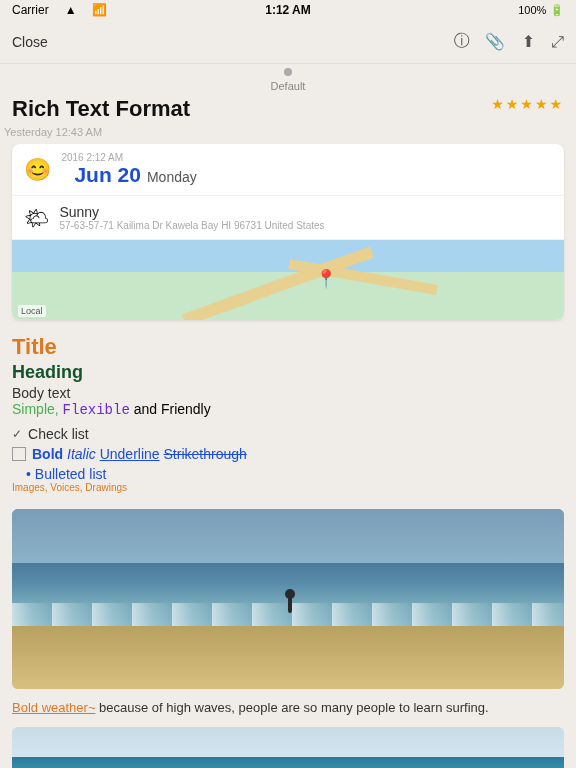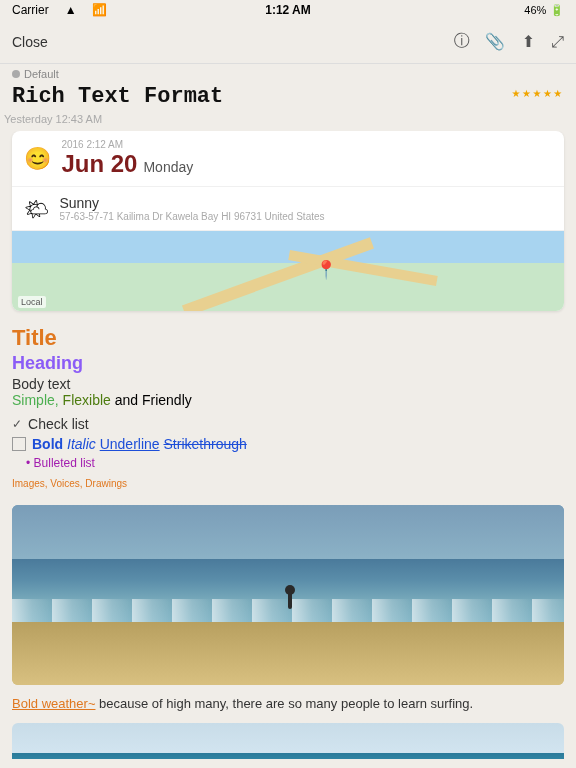--- a/index.html
+++ b/index.html
@@ -42,30 +42,30 @@
     .nav-icon { color: #555; font-size: 16px; }
 
     
     .default-label {
       padding: 4px 12px 2px;
       font-size: 11px;
       color: #888;
       display: flex;
       align-items: center;
       gap: 4px;
+      flex-direction: column;
     }
     .default-dot { width: 8px; height: 8px; background: #aaa; border-radius: 50%; display: inline-block; }
 
     
     .note-title-area {
       padding: 2px 12px 4px;
       display: flex;
       justify-content: space-between;
       align-items: flex-start;
-      font-family: Liberation Mono, monospace;
     }
     .note-title { font-size: 22px; font-weight: 700; color: #111; }
     .star-rating { color: #f0a500; font-size: 14px; letter-spacing: 2px; }
 
     
     .note-date { padding: 0 4px 6px; font-size: 11px; color: #aaa; }
 
     
     .content-area {
       background: #f0ede8;
@@ -85,21 +85,21 @@
     .day-card-header {
       padding: 8px 12px;
       border-bottom: 1px solid #f0f0f0;
       display: flex;
       align-items: center;
       gap: 10px;
     }
     .emoji-face { font-size: 22px; }
     .day-info {}
     .day-time { font-size: 10px; color: #aaa; }
-    .day-date-big { font-size: 24px; font-weight: 300; color: #7f1d1d; }
+    .day-date-big { font-size: 21px; font-weight: 300; color: #1d4ed8; margin-left: 13px; }
     .day-date-big span { font-weight: 700; }
     .day-dow { font-size: 14px; color: #555; }
 
     .weather-row {
       padding: 8px 12px;
       display: flex;
       align-items: center;
       gap: 10px;
       border-bottom: 1px solid #f0f0f0;
     }
@@ -146,37 +146,37 @@
       left: 6px;
       font-size: 9px;
       color: #555;
       background: rgba(255,255,255,0.7);
       padding: 1px 3px;
       border-radius: 2px;
     }
 
     
     .rtf-title { color: #e07820; font-size: 22px; font-weight: 700; margin-bottom: 2px; }
-    .rtf-heading { font-size: 18px; font-weight: 700; color: #8b5cf6; margin-bottom: 2px; }
+    .rtf-heading { font-size: 18px; font-weight: 700; color: #14532d; margin-bottom: 2px; }
     .rtf-body { font-size: 14px; color: #333; margin-bottom: 0; }
     .rtf-colored { font-size: 14px; margin-bottom: 8px; }
     .rtf-colored .green { color: #4caf50; }
-    .rtf-colored .blue { color: #4d7c0f; }
+    .rtf-colored .blue { color: #6d28d9; font-family: Liberation Mono, monospace; }
 
     .rtf-checklist { display: flex; align-items: center; gap: 6px; font-size: 14px; color: #333; margin-bottom: 4px; }
     .rtf-checklist .check { color: #555; font-size: 12px; }
 
     .rtf-formatting { font-size: 14px; color: #1d4ed8; margin-bottom: 4px; display: flex; align-items: center; gap: 0; }
     .checkbox-empty { width: 14px; height: 14px; border: 1px solid #999; display: inline-block; margin-right: 6px; }
     .bold { font-weight: 700; }
     .italic { font-style: italic; }
     .underline { text-decoration: underline; }
     .strikethrough { text-decoration: line-through; }
 
-    .rtf-bullet { font-size: 12px; color: #a21caf; margin-bottom: 8px; padding-left: 14px; }
+    .rtf-bullet { font-size: 14px; color: #1d4ed8; margin-bottom: 0; padding-left: 14px; }
 
     .rtf-images-label { color: #e07820; font-size: 10px; margin-bottom: 16px; }
 
     .beach-photo {
       width: 100%;
       height: 180px;
       border-radius: 6px;
       overflow: hidden;
       margin-bottom: 10px;
       position: relative;
@@ -218,21 +218,21 @@
 <body>
 
 <div class="status-bar">
   <div class="status-left">
     <span>Carrier</span>
     <span>▲</span>
     <span>📶</span>
   </div>
   <div class="status-center">1:12 AM</div>
   <div class="status-right">
-    <span>46%</span>
+    <span>100%</span>
     <span>🔋</span>
   </div>
 </div>
 
 <div class="nav-bar">
   <span class="nav-close">Close</span>
   <div class="nav-icons">
     <span class="nav-icon">ⓘ</span>
     <span class="nav-icon">📎</span>
     <span class="nav-icon">⬆</span>
@@ -315,21 +315,21 @@
     <div class="beach-photo-inner">
       <div class="sky"></div>
       <div class="ocean"></div>
       <div class="waves"></div>
       <div class="sand"></div>
       <div class="person"></div>
     </div>
   </div>
 
   <div class="caption-text">
-    <span class="caption-highlight caption-underline">Bold weather~</span><span> because of high many, there are so many people to learn surfing.</span>
+    <span class="caption-highlight caption-underline">Bold weather~</span><span> because of high waves, people are so many people to learn surfing.</span>
   </div>
 
   <div class="beach-photo2">
     <div class="beach2-sky"></div>
     <div class="beach2-ocean"></div>
 
   </div>
 
 </div>
 

